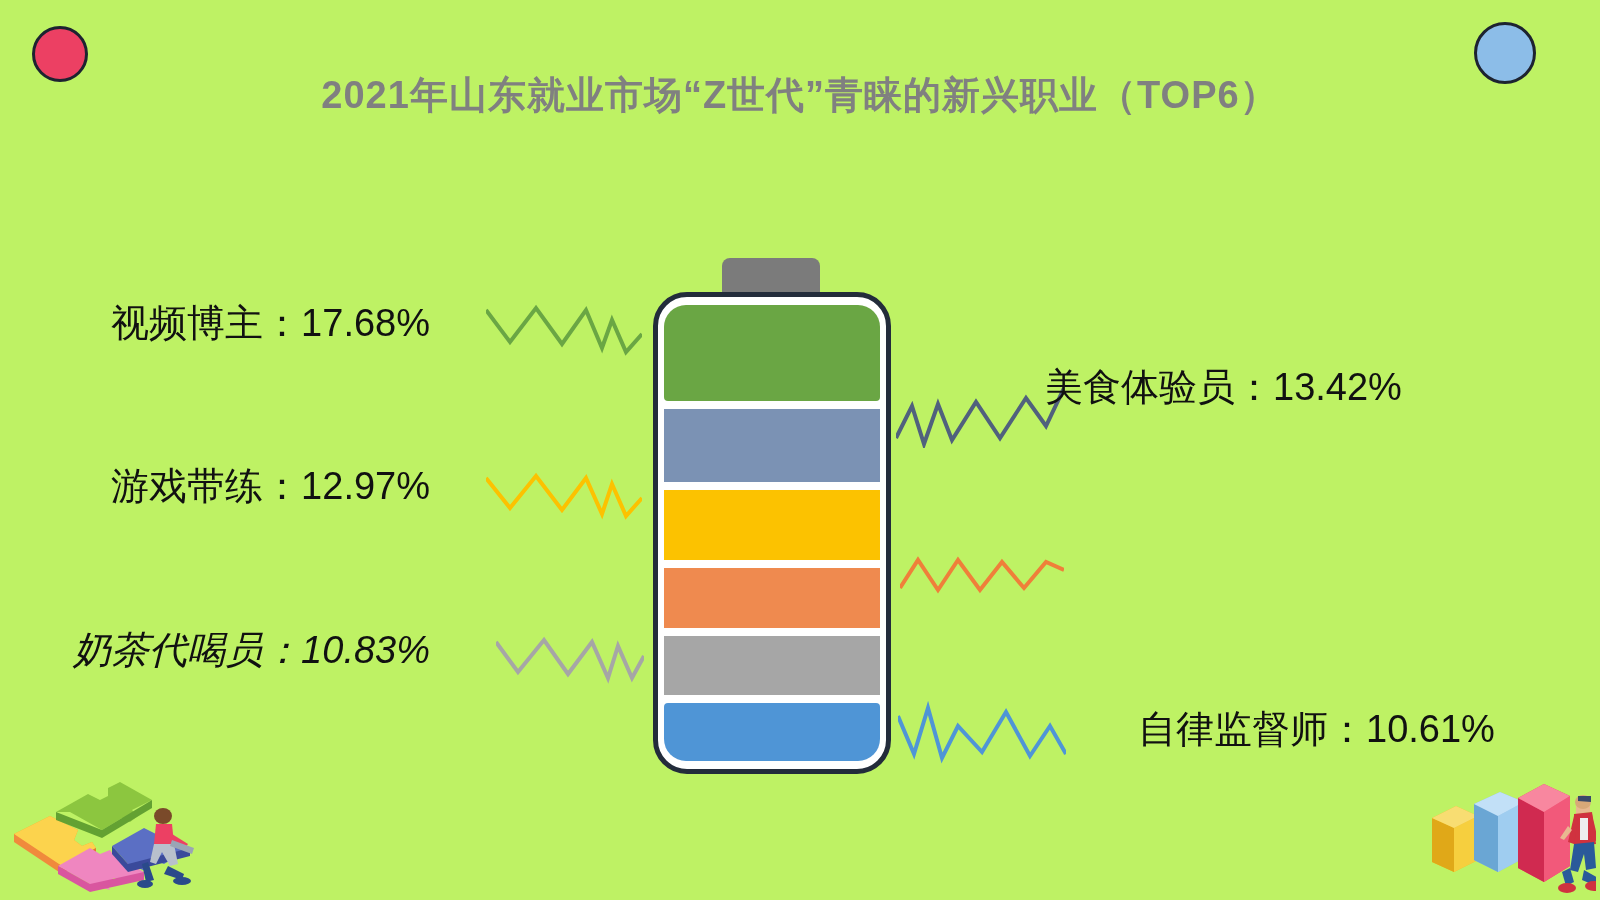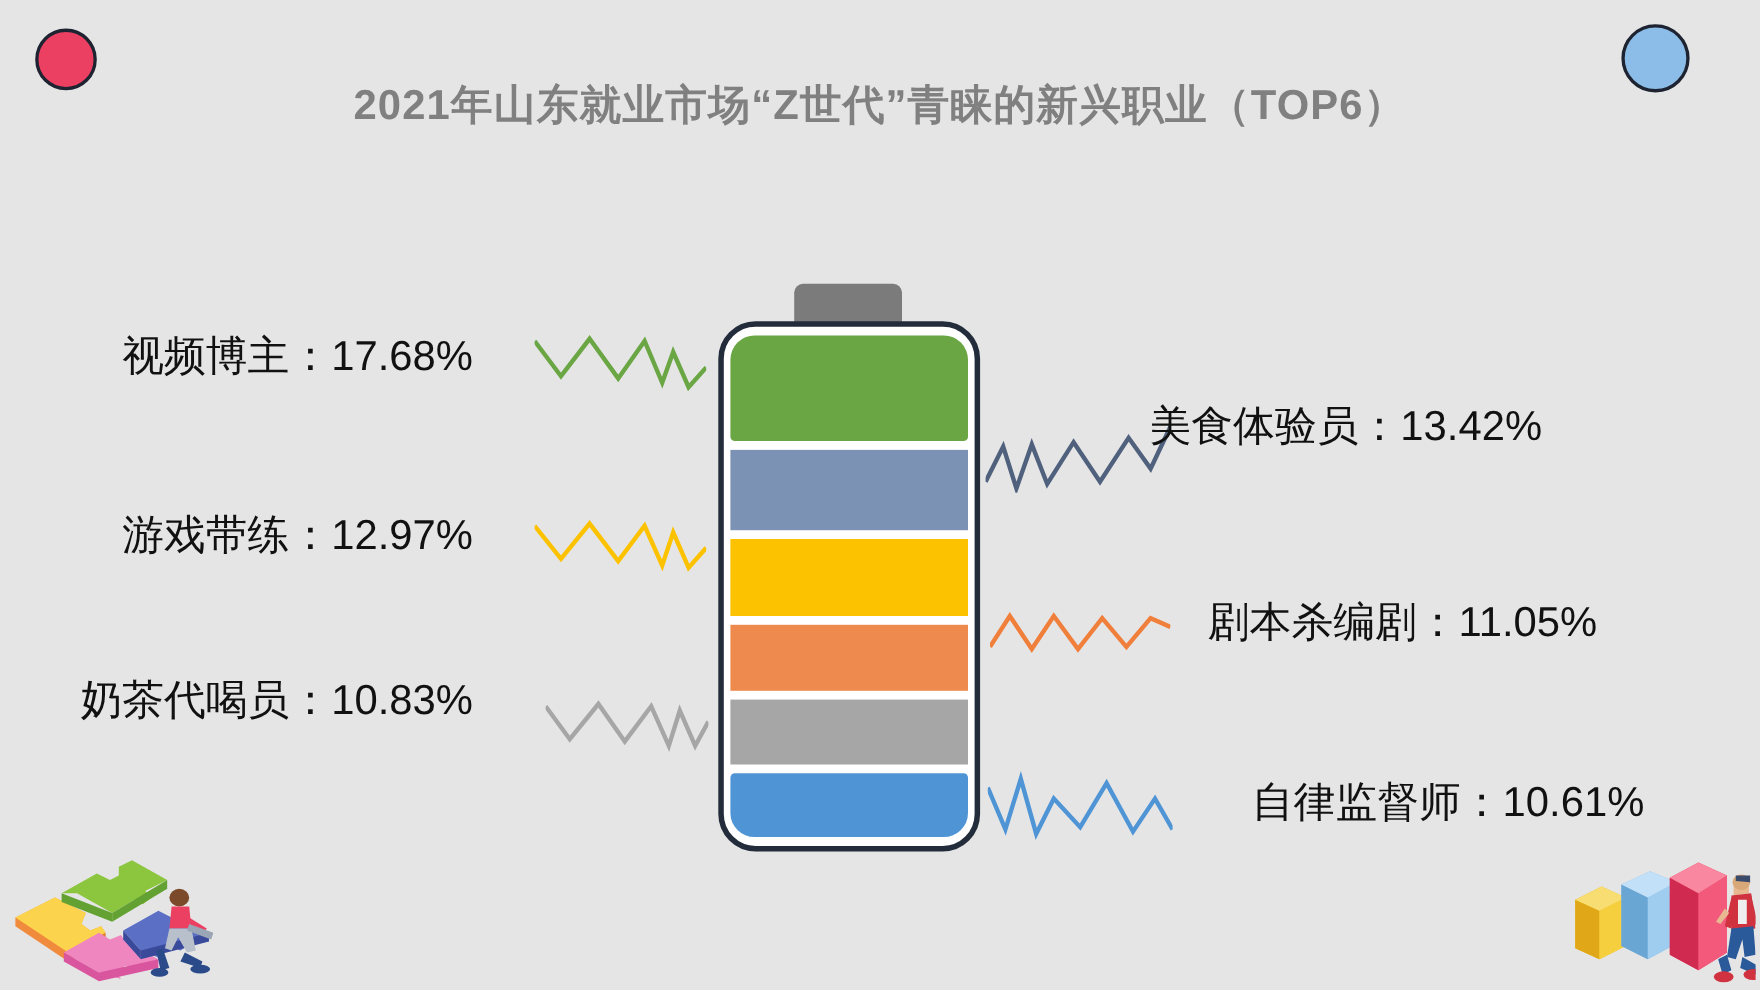--- a/index.html
+++ b/index.html
@@ -7,21 +7,21 @@
     padding: 0;
     background: #ffffff;
   }
   body {
     font-family: "Liberation Sans", "DejaVu Sans", sans-serif;
   }
   #canvas {
     position: relative;
     width: 1600px;
     height: 900px;
-    background: #e5e5e5;
+    background: #bef264;
     overflow: hidden;
   }
 
   
   .corner-dot {
     position: absolute;
     border-radius: 50%;
     box-sizing: border-box;
     border: 3px solid #1d2330;
   }
@@ -83,21 +83,21 @@
     position: absolute;
     font-size: 38px;
     color: #111111;
     white-space: nowrap;
   }
   .label-left  { text-align: right; }
   .label-right { text-align: left; }
 
   #label-0 { right: 1170px; top: 298px; }
   #label-2 { right: 1170px; top: 461px; }
-  #label-4 { right: 1170px; top: 611px; }
+  #label-4 { right: 1170px; top: 625px; font-style: italic; }
   #label-1 { left: 1045px;  top: 362px; }
   #label-3 { left: 1098px;  top: 540px; }
   #label-5 { left: 1098px;  top: 704px; margin-left: 40px; }
 
   
   .zig { position: absolute; }
 
   
   #footer-source {
     position: absolute;
@@ -153,21 +153,20 @@
     <polyline points="0,40 18,12 38,42 58,12 80,42 102,14 124,40 146,14 164,22" fill="none" stroke="#ef7f3a" stroke-width="4" stroke-linejoin="miter"></polyline>
   </svg>
 
   <svg class="zig" id="zig-5" style="left:898px; top:700px;" width="168" height="66" viewBox="0 0 168 66">
     <polyline points="0,16 16,54 30,8 44,58 60,26 84,52 108,12 132,56 152,26 168,54" fill="none" stroke="#4f95d6" stroke-width="4" stroke-linejoin="miter"></polyline>
   </svg>
 
   <div class="value-label label-left" id="label-0">视频博主：17.68%</div>
   <div class="value-label label-right" id="label-1">美食体验员：13.42%</div>
   <div class="value-label label-left" id="label-2">游戏带练：12.97%</div>
-  <div class="value-label label-right" id="label-3">剧本杀编剧：11.05%</div>
   <div class="value-label label-left" id="label-4">奶茶代喝员：10.83%</div>
   <div class="value-label label-right" id="label-5">自律监督师：10.61%</div>
 
 
   <svg id="art-puzzle" width="190" height="128" viewBox="0 0 190 128">
 
     <g>
       <path d="M10 66 L46 48 L74 62 L70 72 L78 78 L88 74 L92 80 L58 98 L22 80 Z" fill="#f6a623" opacity="0.95"></path>
       <path d="M10 66 L46 48 L74 62 L70 72 L78 78 L88 74 L92 80 L58 98 L22 80 Z" fill="#fcd34d"></path>
       <path d="M10 66 L10 74 L58 106 L58 98 Z" fill="#f08a3c"></path>

